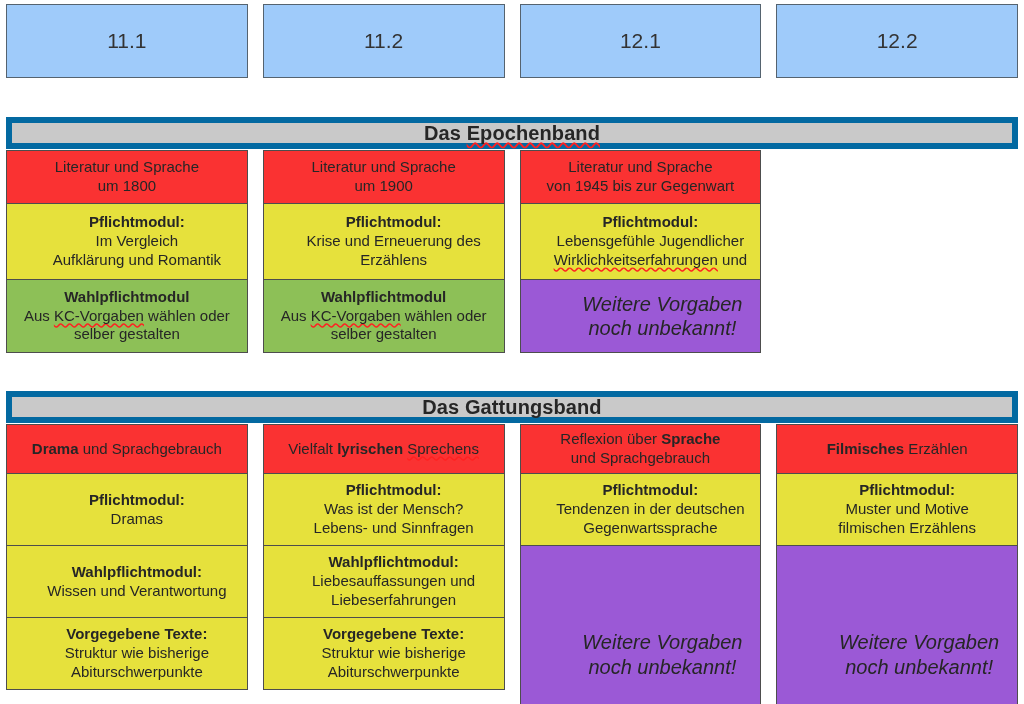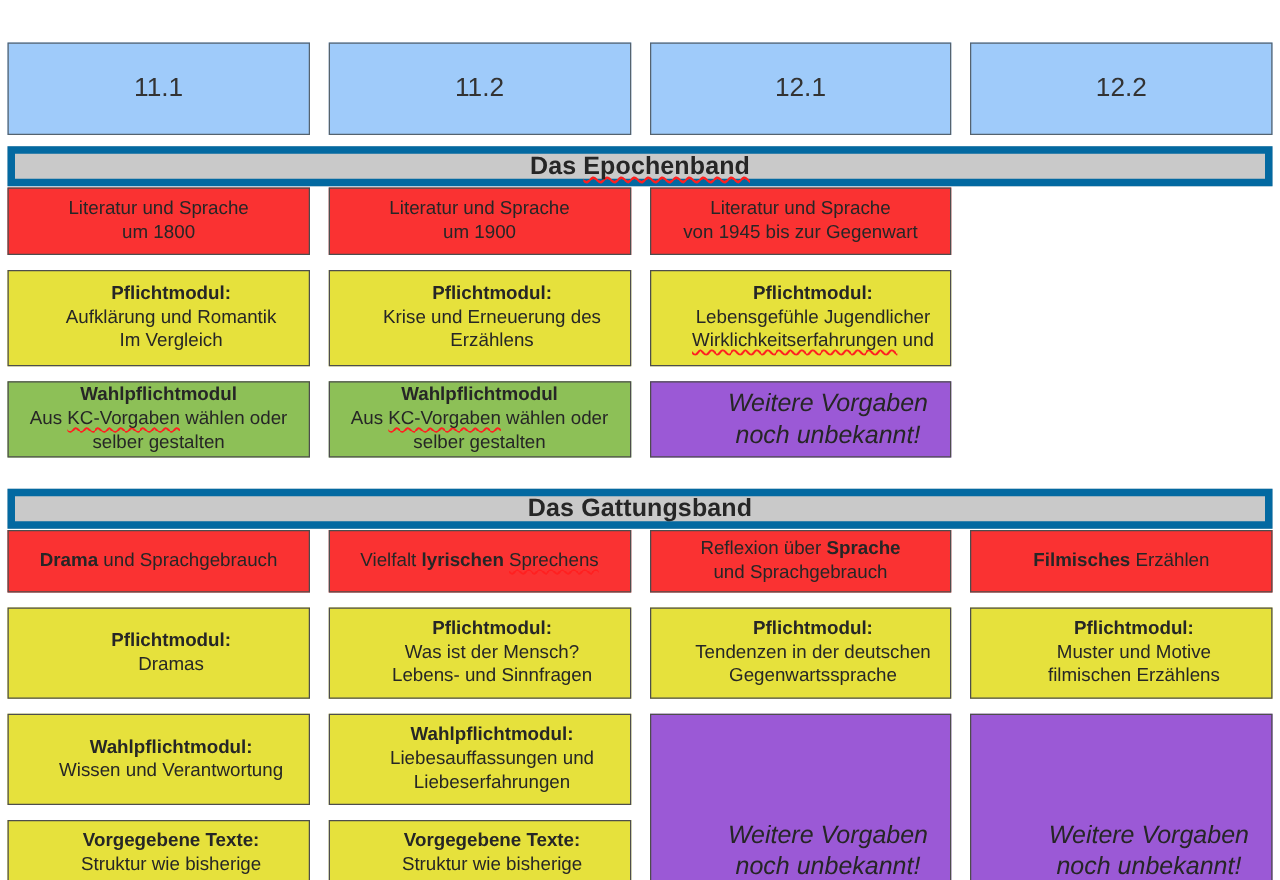--- a/index.html
+++ b/index.html
@@ -29,21 +29,20 @@
 
   
   .semester-row {
     position: absolute;
     left: 6px;
     top: 4px;
     width: 1012px;
     height: 74px;
     display: flex;
     gap: 15px;
-    margin-top: 30px;
   }
   .semester-box {
     flex: 1 1 0;
     background: #9fcbfa;
     border: 1px solid #55636f;
     font-size: 21px;
     color: #333333;
     box-shadow: 0 0 0 0 transparent;
   }
 
@@ -75,21 +74,20 @@
     display: flex;
     gap: 15px;
     margin-top: 1px;
     align-items: flex-start;
   }
   .column {
     flex: 1 1 0;
     display: flex;
     flex-direction: column;
     box-sizing: border-box;
-    gap: 13px;
   }
   .column.empty { visibility: hidden; }
 
   
   .cell {
     box-sizing: border-box;
     border: 1px solid #4d4d4d;
     padding: 3px 4px;
     display: flex;
     flex-direction: column;
@@ -121,21 +119,21 @@
   
   .sq {
     text-decoration: underline wavy #ff2020;
     text-decoration-skip-ink: none;
     text-underline-offset: 2px;
   }
 
   
   .band-epoche  .row-head { height: 54px; }
   .band-epoche  .row-mid  { height: 77px; }
-  .band-epoche  .row-low  { height: 61px; }
+  .band-epoche  .row-low  { height: 74px; }
 
   .band-gattung .row-head { height: 50px; }
   .band-gattung .row-mid  { height: 73px; }
   .band-gattung .row-low  { height: 73px; }
   .band-gattung .row-low2 { height: 73px; }
   .band-gattung .row-purple-3 { height: 219px; }
 </style>
 </head>
 <body>
 
@@ -162,22 +160,22 @@
 
   <div class="columns">
 
     <div class="column">
       <div class="cell cell-red row-head">
         <span class="line">Literatur und Sprache</span>
         <span class="line">um 1800</span>
       </div>
       <div class="cell cell-yellow row-mid">
         <span class="line strong">Pflichtmodul:</span>
+        <span class="line">Im Vergleich</span>
         <span class="line">Aufklärung und Romantik</span>
-        <span class="line">Im Vergleich</span>
       </div>
       <div class="cell cell-green row-low">
         <span class="line strong">Wahlpflichtmodul</span>
         <span class="line">Aus <span class="sq">KC-Vorgaben</span> wählen oder</span>
         <span class="line">selber gestalten</span>
       </div>
     </div>
 
     <div class="column">
       <div class="cell cell-red row-head">

